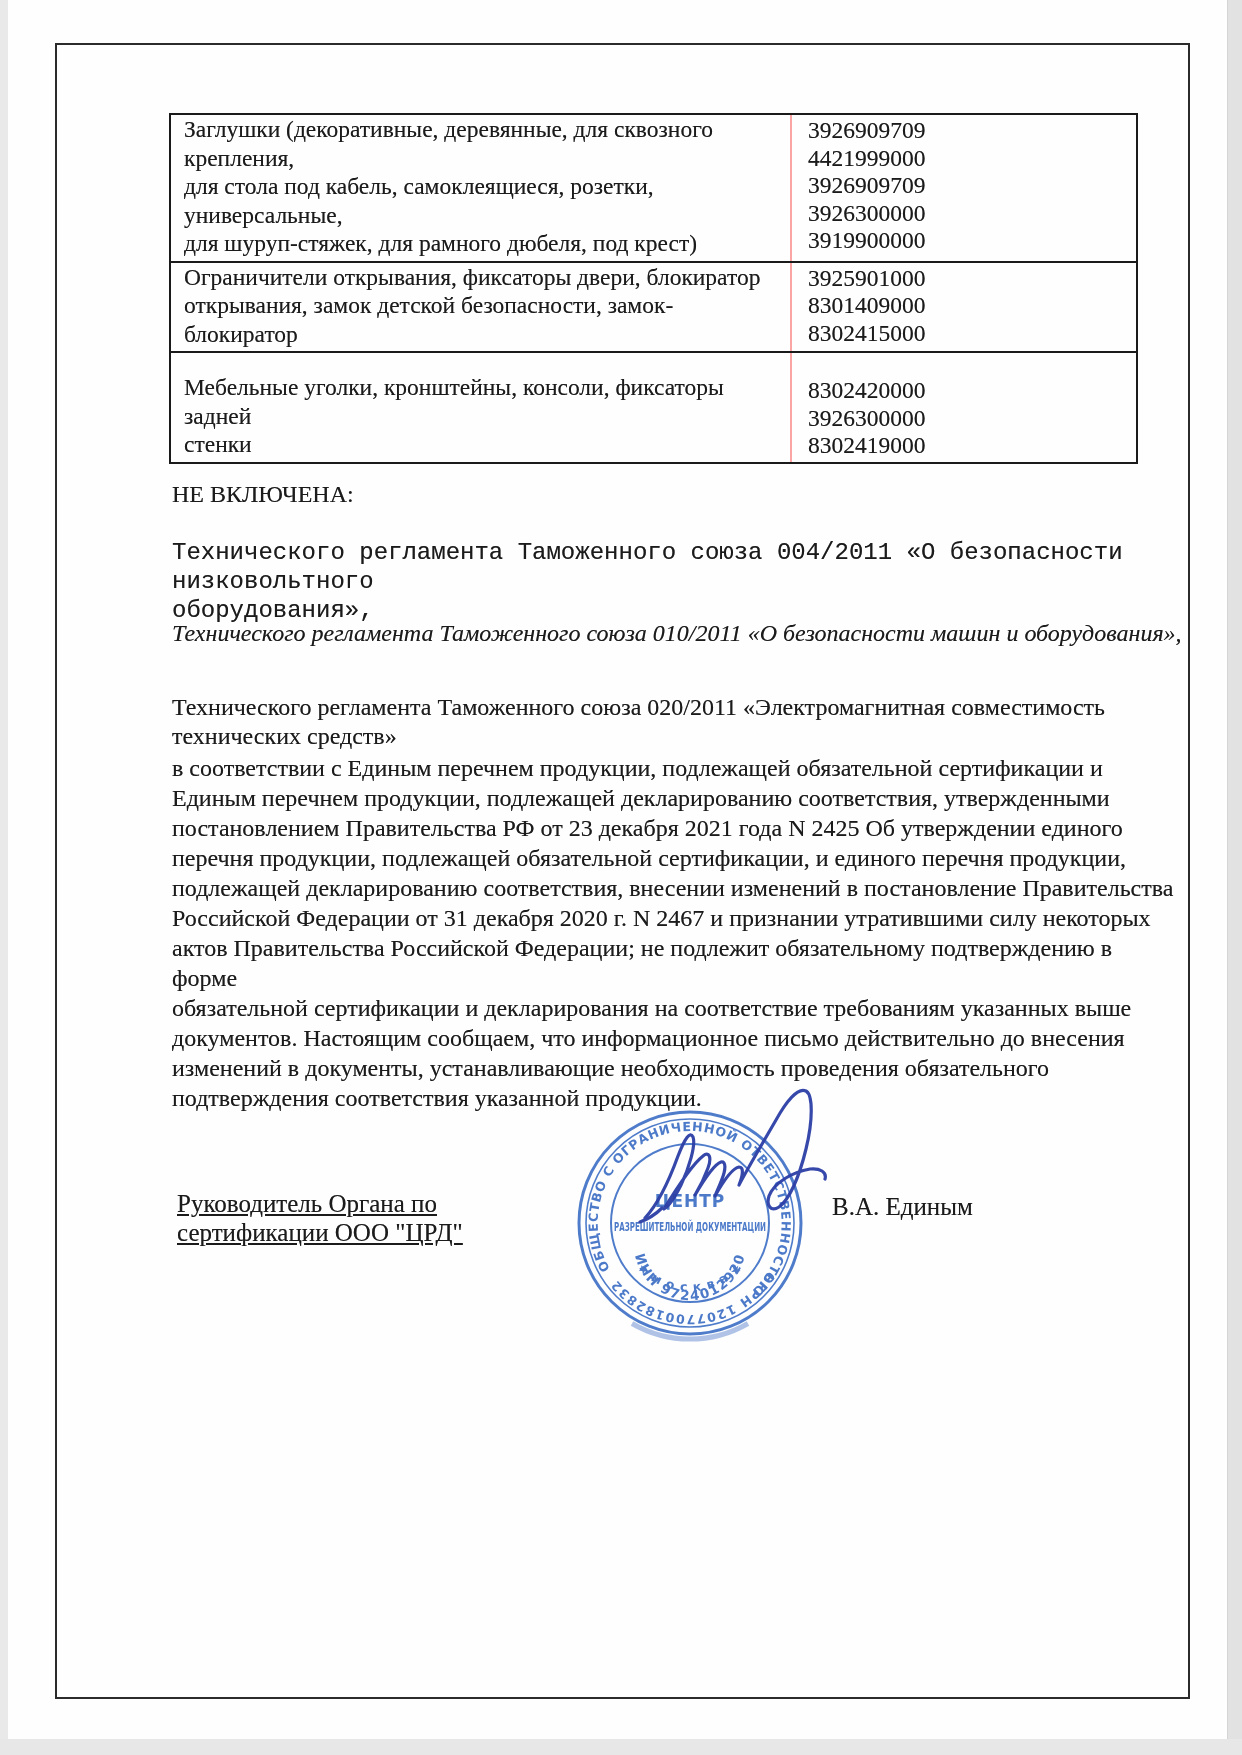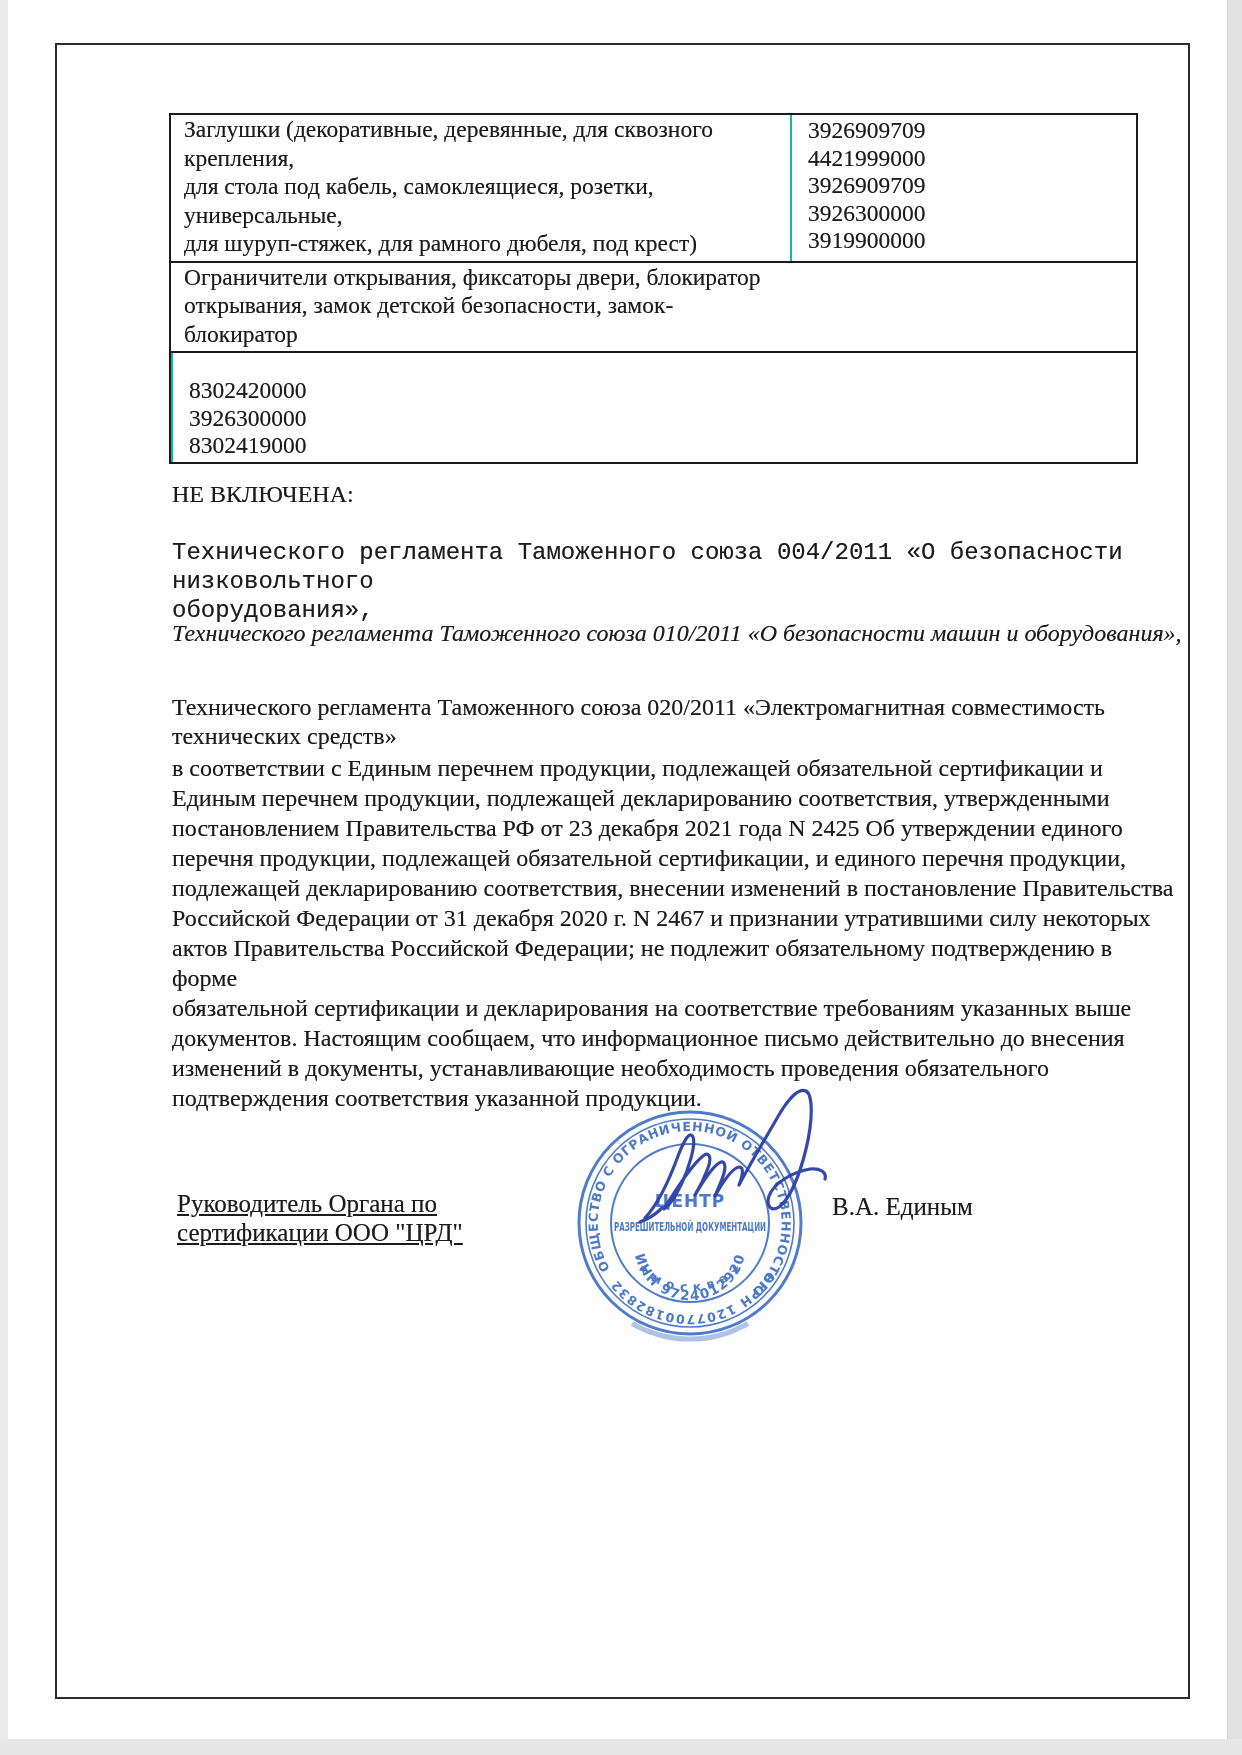--- a/index.html
+++ b/index.html
@@ -17,21 +17,21 @@
   
   .doc-table{position:absolute;left:169px;top:113px;width:965px;border:2px solid #1a1a1a;}
   .t-row{display:flex;align-items:stretch;}
   .t-row + .t-row{border-top:2px solid #1a1a1a;}
   .t-desc{
     width:619px;box-sizing:border-box;padding:0 8px 3px 13px;
     display:flex;align-items:flex-end;
     font-size:23.5px;line-height:28.5px;white-space:pre-line;
   }
   .t-codes{
-    flex:1;box-sizing:border-box;border-left:2px solid #14b8a6;
+    flex:1;box-sizing:border-box;border-left:2px solid #fca5a5;
     padding:2px 0 2px 16px;font-size:23.5px;line-height:27.5px;white-space:pre-line;
   }
   .row-1 .t-codes{min-height:135px;}
   .row-2 .t-codes{min-height:82px;}
   .row-3 .t-codes{min-height:86px;padding-top:24px;}
   
   .para{position:absolute;left:172px;width:1005px;font-size:24px;line-height:29px;white-space:pre-line;}
   .p-heading{top:480px;}
   .p-tr004{top:538px;font-family:Liberation Mono, monospace;}
   .p-tr010{top:619px;white-space:nowrap;font-style:italic;}
@@ -59,22 +59,27 @@
 для шуруп-стяжек, для рамного дюбеля, под крест)</div>
     <div class="t-codes">3926909709
 4421999000
 3926909709
 3926300000
 3919900000</div>
   </div>
   <div class="t-row row-2">
     <div class="t-desc">Ограничители открывания, фиксаторы двери, блокиратор
 открывания, замок детской безопасности, замок-блокиратор</div>
+    <div class="t-codes">3925901000
+8301409000
+8302415000</div>
   </div>
   <div class="t-row row-3">
+    <div class="t-desc">Мебельные уголки, кронштейны, консоли, фиксаторы задней
+стенки</div>
     <div class="t-codes">8302420000
 3926300000
 8302419000</div>
   </div>
 </div>
 
 <div class="para p-heading doc-text">НЕ ВКЛЮЧЕНА:</div>
 <div class="para p-tr004 doc-text">Технического регламента Таможенного союза 004/2011 «О безопасности низковольтного
 оборудования»,</div>
 <div class="para p-tr010 doc-text">Технического регламента Таможенного союза 010/2011 «О безопасности машин и оборудования»,</div>

